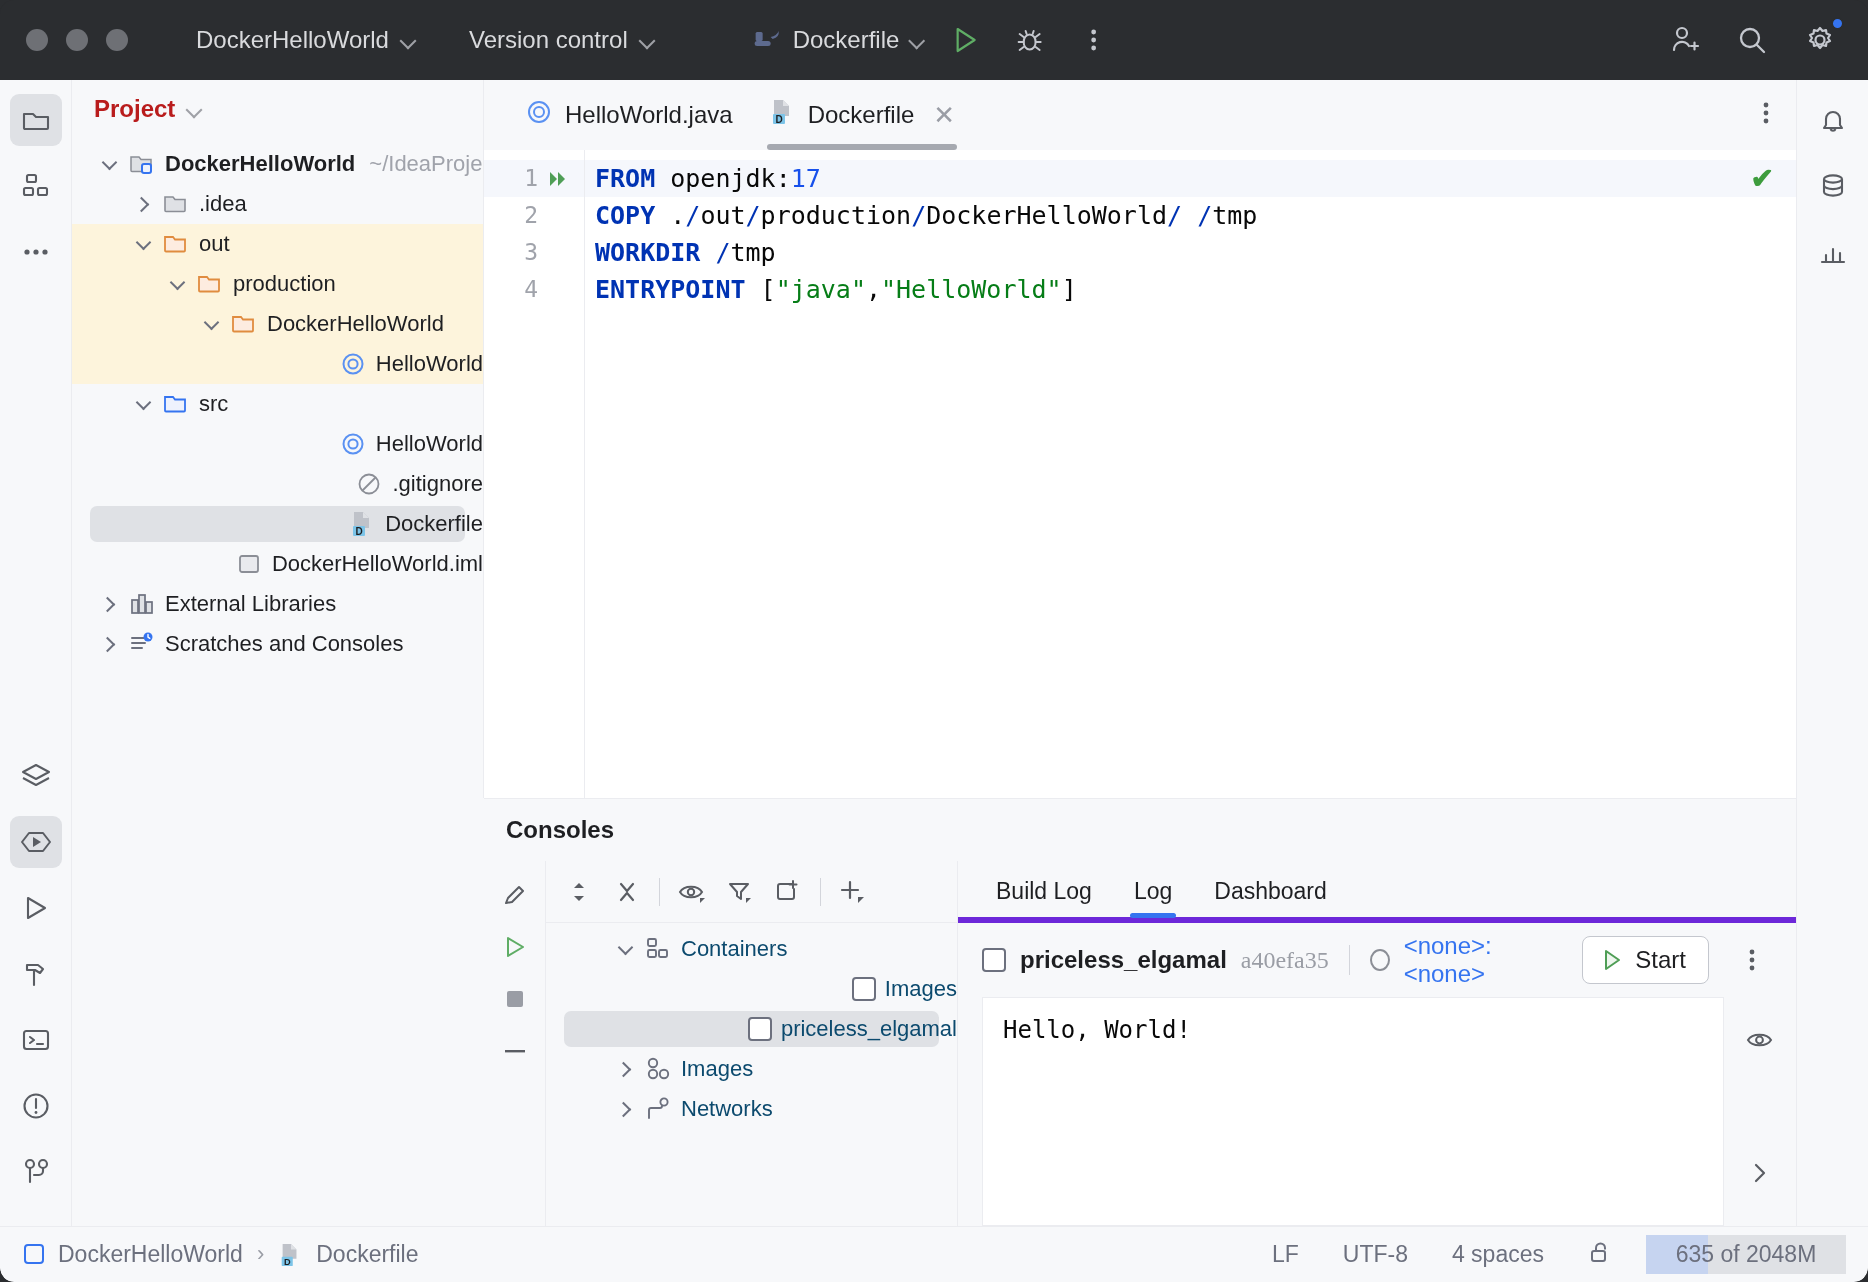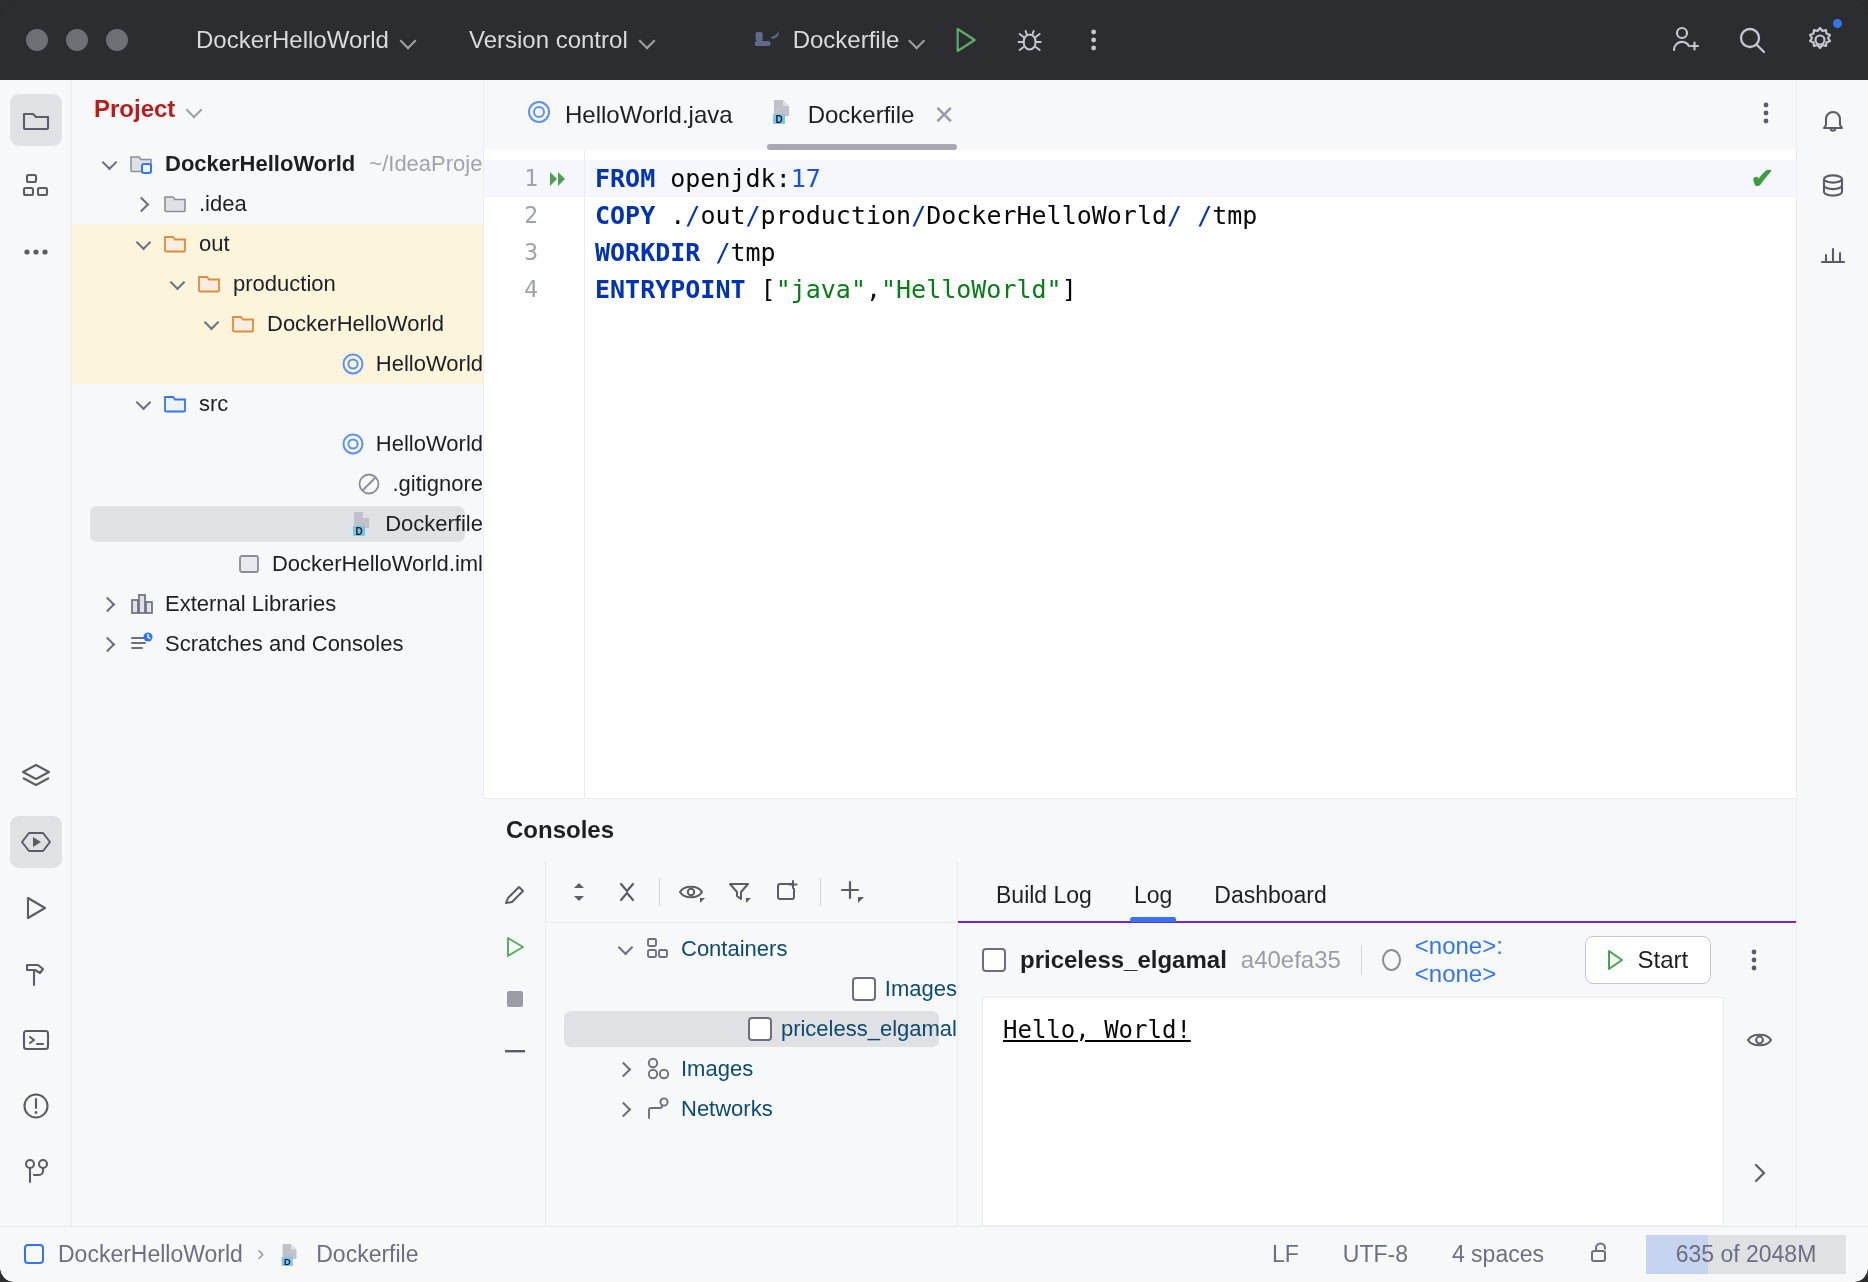--- a/index.html
+++ b/index.html
@@ -207,50 +207,50 @@
   .svc-tree { flex: 1; padding-top: 6px; font-size: 22px; color: #0c4a6e; overflow: hidden; }
   .svc-rail {
     width: 62px; border-right: 1px solid #ebecf0;
     display: flex; flex-direction: column; align-items: center; padding-top: 8px;
   }
   .svcrb { width: 46px; height: 52px; display: flex; align-items: center; justify-content: center; }
 
   .svc-right { flex: 1; display: flex; flex-direction: column; min-width: 0; }
   .log-tabs {
     height: 62px; display: flex; align-items: flex-end;
-    padding-left: 24px; gap: 14px; border-bottom: 2px solid #6d28d9;
+    padding-left: 24px; gap: 14px; border-bottom: 6px solid #6d28d9;
   }
   .ltab {
     font-size: 23px; color: #1e1f22; padding: 0 14px 12px 14px;
     position: relative;
   }
   .ltab .lunder {
     position: absolute; bottom: -1px; left: 10px; right: 10px;
     height: 5px; border-radius: 3px; background: #3574f0;
   }
   .log-head {
     height: 74px; display: flex; align-items: center; padding: 0 24px; gap: 14px;
   }
   .cbx {
     width: 24px; height: 24px; border: 2px solid #6c707e; border-radius: 4px;
     background: #fff; flex: 0 0 24px;
   }
   .cname { font-size: 24px; font-weight: bold; color: #1e1f22; }
-  .cid { font-size: 24px; color: #9a9da5; }
+  .cid { font-size: 24px; color: #9a9da5; font-family: Liberation Serif, serif; }
   .vline { width: 1px; height: 30px; background: #d3d5db; margin: 0 6px; }
   .circ { width: 22px; height: 22px; border: 2px solid #8b8e96; border-radius: 50%; }
   .img-name { font-size: 24px; color: #3574f0; }
   .spacer { flex: 1; }
   .start-btn {
     display: flex; align-items: center; gap: 12px;
     border: 1px solid #c4c7ce; background: #fff;
     border-radius: 8px; padding: 9px 22px 9px 18px;
     font-size: 24px; color: #1e1f22;
   }
-  .log-body { flex: 1; display: flex; min-height: 0; text-decoration: underline; }
+  .log-body { flex: 1; display: flex; min-height: 0; }
   .log-text {
     flex: 1; background: #fff; border: 1px solid #ebecf0;
     margin: 0 0 0 24px;
     font-family: "DejaVu Sans Mono", monospace; font-size: 24px; color: #080808;
     padding: 18px 20px; overflow: hidden;
   }
   .log-side {
     width: 72px; display: flex; flex-direction: column;
     align-items: center; padding-top: 20px; gap: 10px;
     position: relative;

